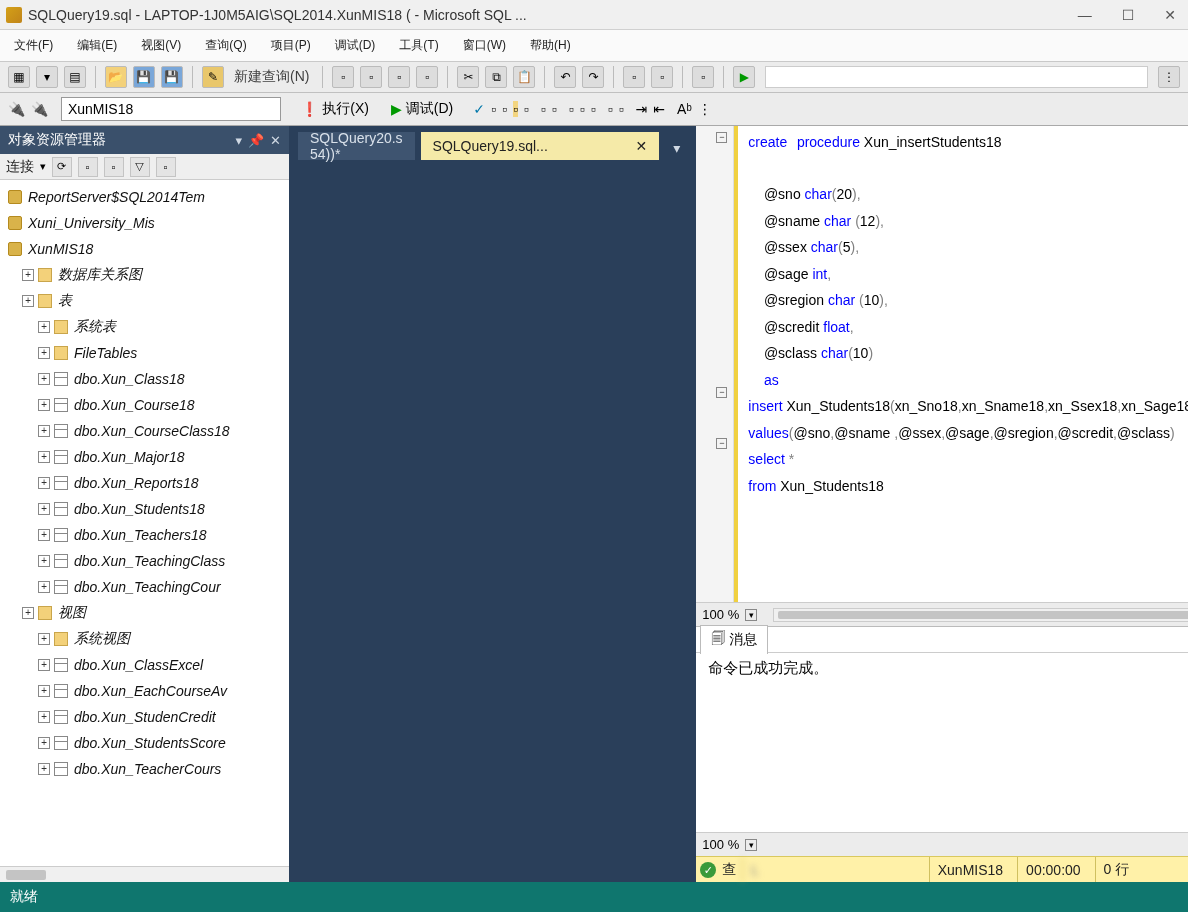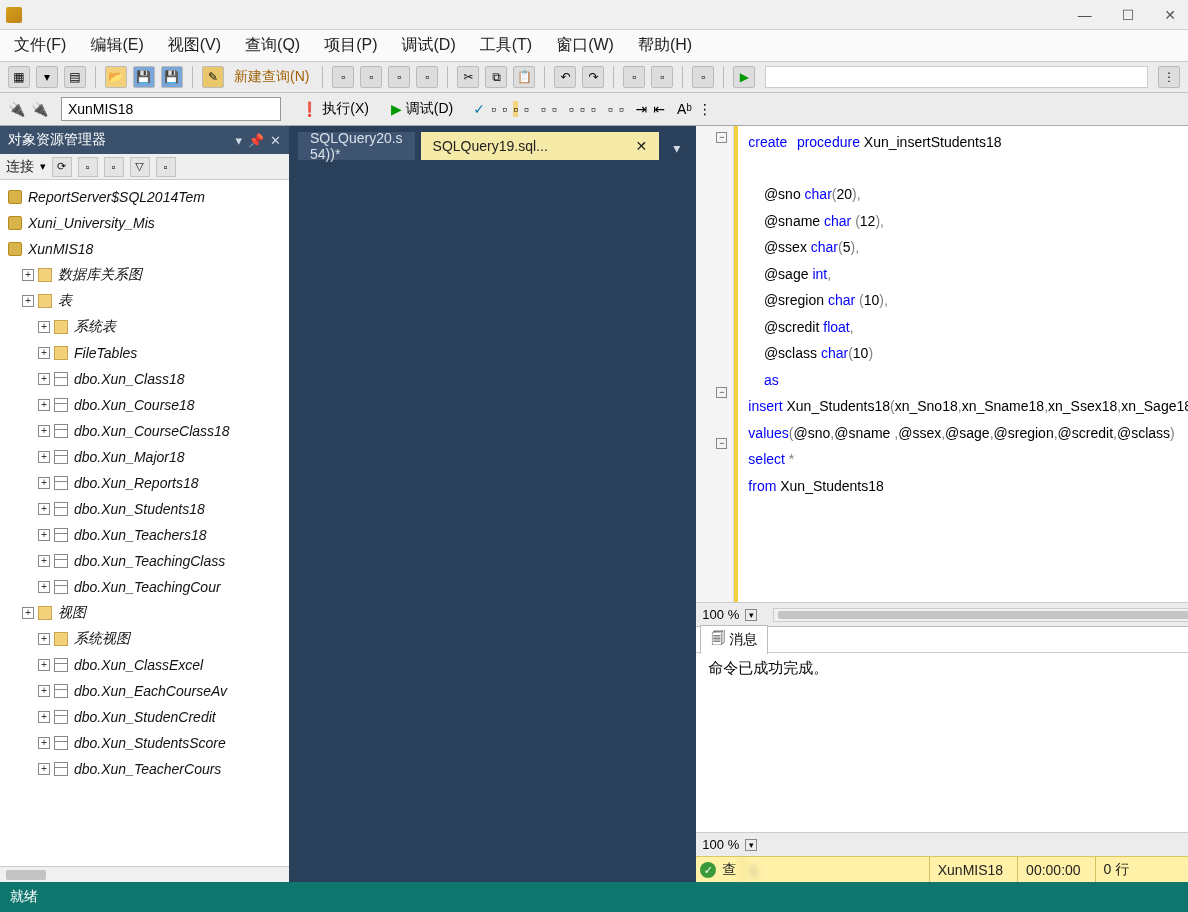--- a/index.html
+++ b/index.html
@@ -3,25 +3,25 @@
 <meta charset="utf-8">
 <style>
 * { margin:0; padding:0; box-sizing:border-box; font-family:"Microsoft YaHei","Segoe UI",Tahoma,sans-serif; font-size:14px; }
 body { background:#fff; width:1188px; height:912px; overflow:hidden; display:flex; flex-direction:column; }
 .titlebar { height:30px; background:#f0f0f0; display:flex; align-items:center; padding:0 6px; border-bottom:1px solid #d0d0d0; }
 .titlebar .app-icon { width:16px; height:16px; margin-right:6px; background:linear-gradient(135deg,#d4a017,#c0841a); border-radius:2px; }
 .titlebar .title-text { flex:1; color:#333; font-size:14px; white-space:nowrap; overflow:hidden; }
 .win-btns { display:flex; gap:18px; margin-left:auto; color:#555; }
 .win-btns span { cursor:pointer; padding:0 6px; font-size:14px; }
 .menubar { height:32px; background:#fafafa; display:flex; align-items:center; padding:0 10px; gap:16px; border-bottom:1px solid #c9c9c9; }
-.menubar .menu-item { color:#222; cursor:pointer; padding:2px 4px; font-size:16px; }
+.menubar .menu-item { color:#222; cursor:pointer; padding:2px 4px; font-size:12px; }
 .toolbar { background:#ececec; display:flex; align-items:center; padding:4px 8px; gap:6px; border-bottom:1px solid #c0c0c0; }
 .toolbar .tb-btn { width:22px; height:22px; background:#ddd; border:1px solid #bbb; border-radius:2px; cursor:pointer; display:flex; align-items:center; justify-content:center; font-size:12px; }
 .toolbar .tb-sep { width:1px; height:22px; background:#bbb; margin:0 3px; }
-.toolbar .tb-text { font-size:14px; color:#a16207; padding:0 4px; }
+.toolbar .tb-text { font-size:14px; color:#404040; padding:0 4px; }
 .toolbar2 { background:#ececec; display:flex; align-items:center; padding:4px 8px; gap:6px; border-bottom:1px solid #a9a9a9; }
 .db-select { width:220px; height:24px; border:1px solid #999; background:#fff; padding:0 6px; font-size:14px; }
 .exec-btn { display:flex; align-items:center; gap:4px; padding:2px 8px; cursor:pointer; font-size:14px; }
 .tri-red { color:#c00; }
 .tri-green { color:#090; }
 .content-row { flex:1; display:flex; min-height:0; }
 .sidebar { width:290px; background:#fff; border-right:1px solid #2a3f5a; display:flex; flex-direction:column; }
 .panel-head { height:28px; background:#3a506b; color:#fff; display:flex; align-items:center; padding:0 8px; font-size:14px; }
 .panel-head .spacer { flex:1; }
 .panel-head .ph-icon { margin-left:6px; cursor:pointer; color:#cfd8e3; font-size:13px; }
@@ -68,20 +68,21 @@
 .statusbar-yellow .cell { padding:0 8px; border-left:1px solid #d0c060; height:100%; display:flex; align-items:center; }
 .statusbar-bottom { height:30px; background:#0f766e; color:#fff; display:flex; align-items:center; font-size:14px; padding:0 10px; gap:30px; }
 .statusbar-bottom .r { margin-left:auto; display:flex; gap:24px; }
 .blur { filter:blur(3px); color:#888; }
 </style>
 </head>
 <body>
 
 <div class="titlebar">
   <div class="app-icon"></div>
+  <div class="title-text">SQLQuery19.sql - LAPTOP-1J0M5AIG\SQL2014.XunMIS18 (                                       - Microsoft SQL ...</div>
   <div class="win-btns">
     <span>—</span>
     <span>☐</span>
     <span>✕</span>
   </div>
 </div>
 
 <div class="menubar">
   <span class="menu-item">文件(F)</span>
   <span class="menu-item">编辑(E)</span>

